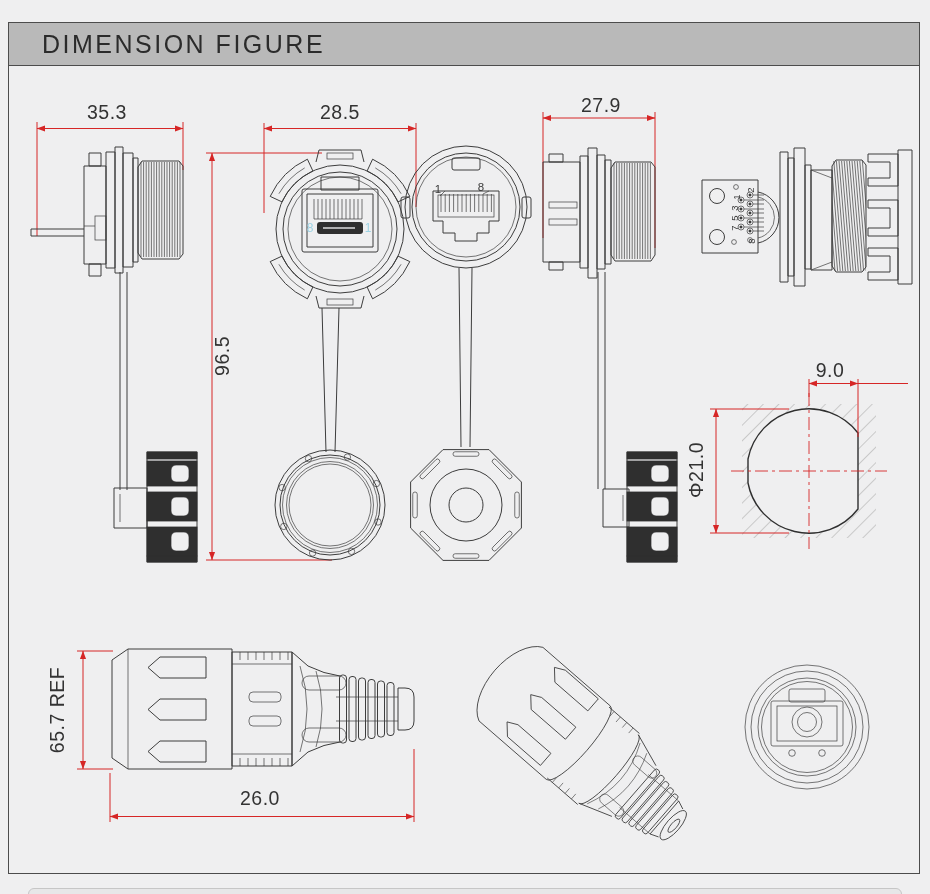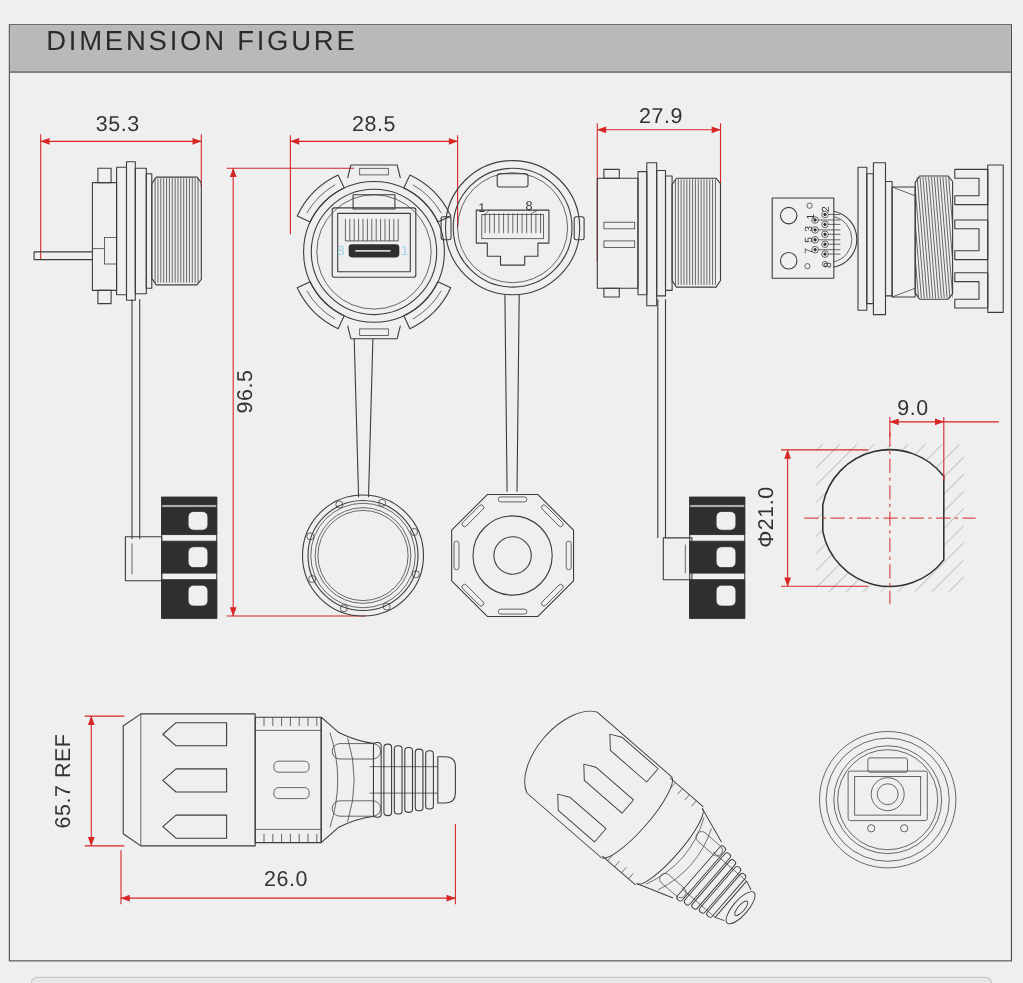--- a/index.html
+++ b/index.html
@@ -1,21 +1,21 @@
 <!DOCTYPE html>
 <html><head>
 <meta charset="utf-8">
 <style>
   html,body{margin:0;padding:0;background:#efeff0;}
   .page{position:relative;width:930px;height:894px;background:#efeff0;overflow:hidden;
         font-family:"Liberation Sans",sans-serif;}
   .sheet{position:absolute;left:8px;top:22px;width:912px;height:852px;
          border:1.6px solid #4c4c4c;background:#efeff0;box-sizing:border-box;}
   .titlebar{position:absolute;left:0;top:0;width:100%;height:43px;background:#b9b9b9;
-            border-bottom:1.6px solid #4c4c4c;box-sizing:border-box;display:flex;}
+            border-bottom:1.6px solid #4c4c4c;box-sizing:border-box;display:flex;align-items:center;}
   .titlebar span{margin-left:33px;font-size:25px;letter-spacing:2.5px;color:#2b2b2b;}
   .art{position:absolute;left:0;top:0;width:930px;height:894px;}
   .footer-sliver{position:absolute;left:28px;right:28px;top:888px;height:14px;
                  background:#e7e7e8;border:1px solid #c6c6c6;border-radius:6px;}
   
   .ln{stroke:#3d3d3d;stroke-width:1;fill:none;stroke-linejoin:round;}
   .lt{stroke:#3d3d3d;stroke-width:.7;fill:none;}
   .lnf{fill:#2f2f2f;stroke:#2f2f2f;stroke-width:.8;}
   .bgf{fill:#efeff0;}
   .dim{stroke:#d62626;stroke-width:1;fill:none;}

